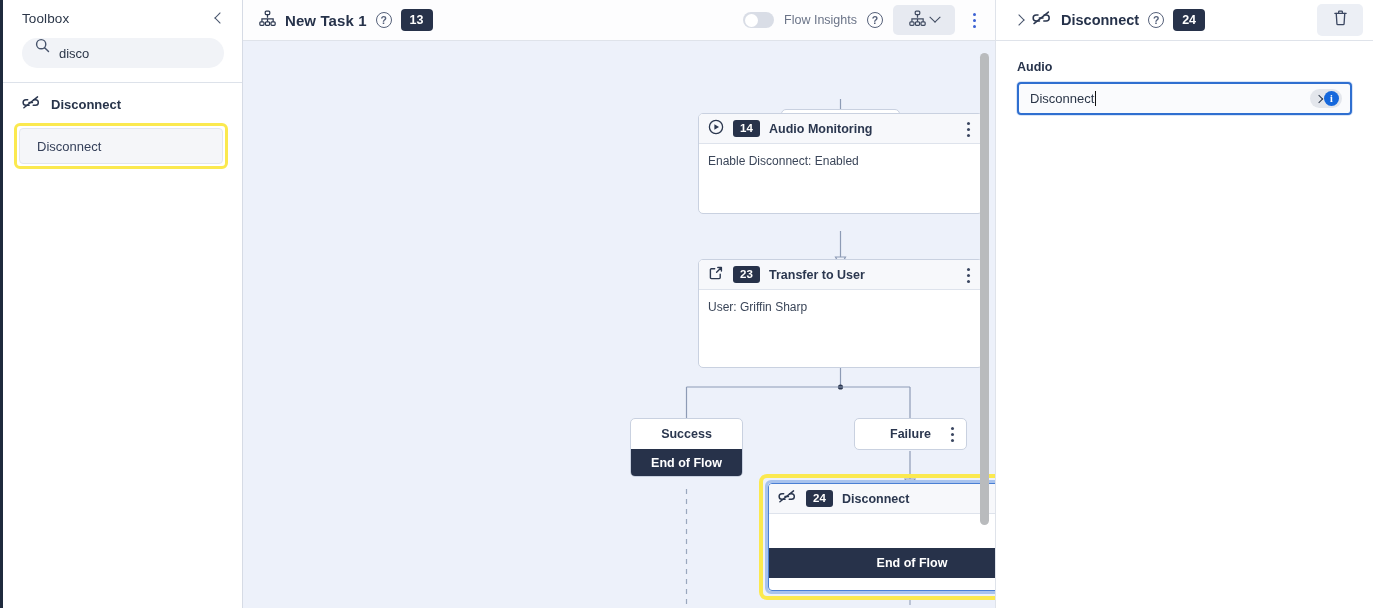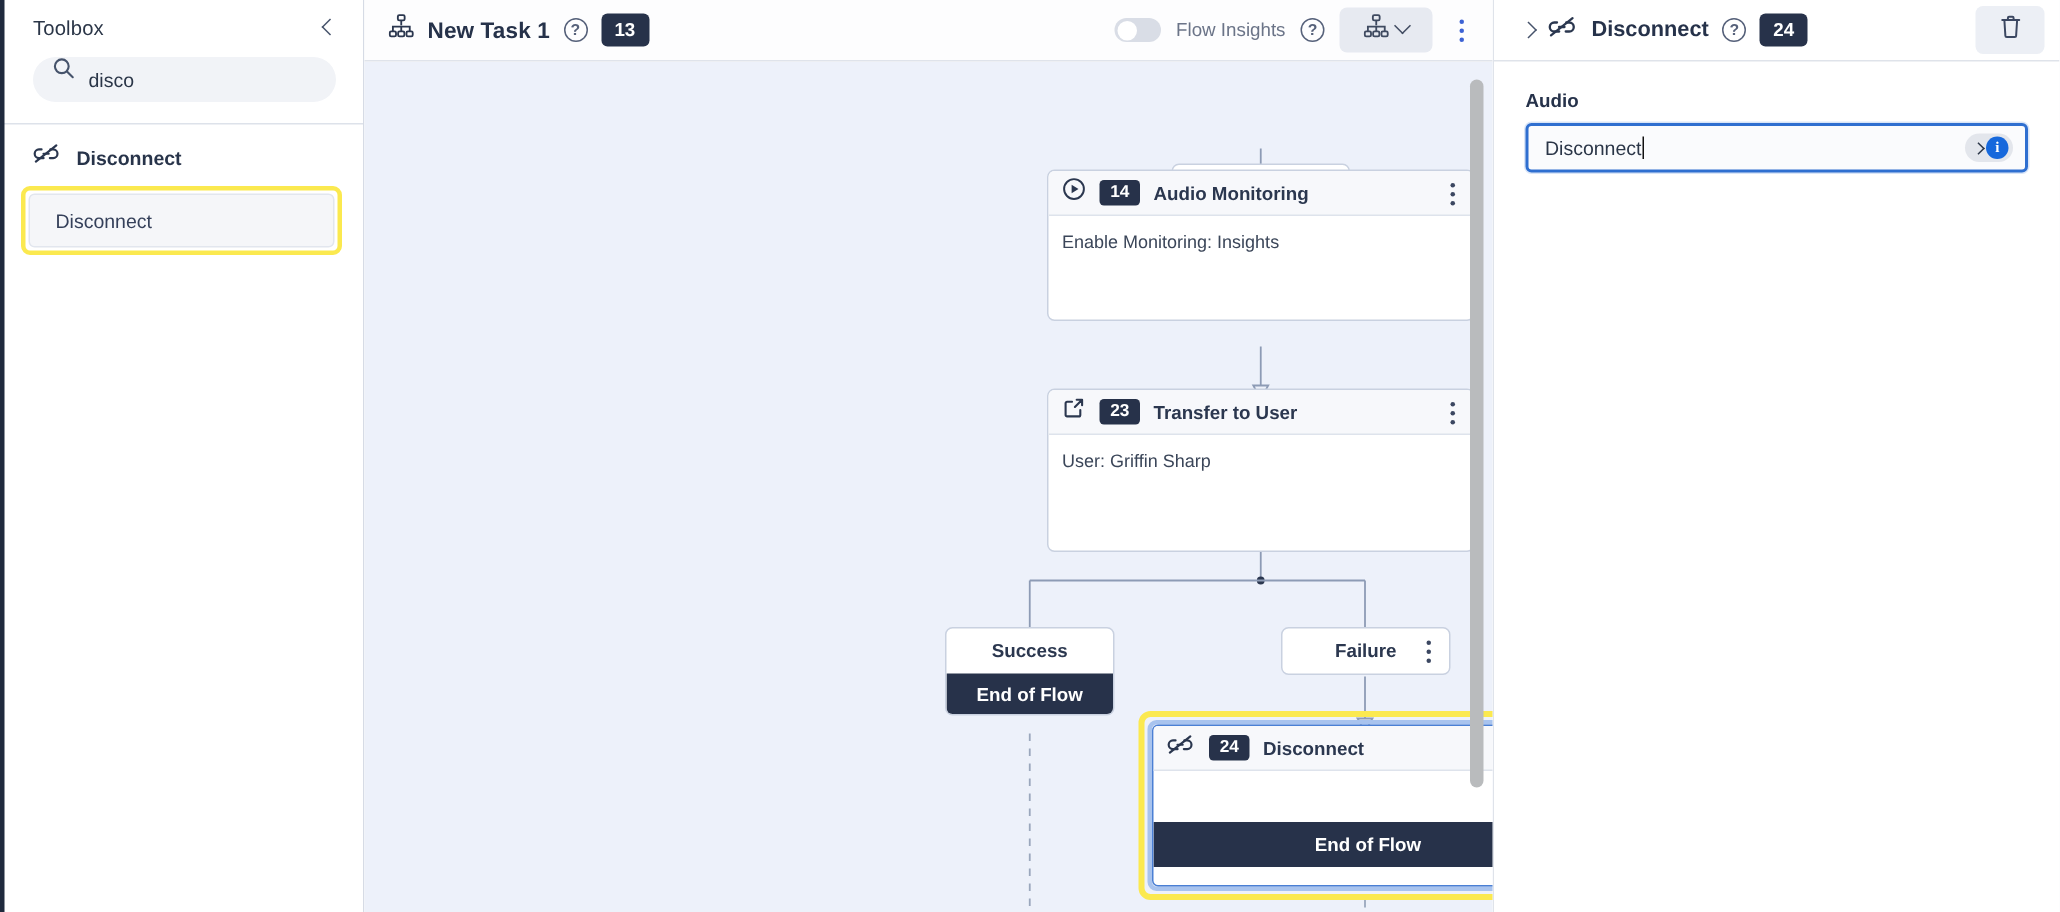--- a/index.html
+++ b/index.html
@@ -330,21 +330,21 @@
               </svg>
           </span>
           <span class="node-num">14</span>
           <span class="node-title">Audio Monitoring</span>
           <span class="kebab dark">
               <i></i>
               <i></i>
               <i></i>
             </span>
         </div>
-        <div class="node-body">Enable Monitoring: Insights</div>
+        <div class="node-body">Enable Disconnect: Enabled</div>
       </div>
 
       <div class="node big-node" style="left:455px; top:218px; width:285px; height:109px;">
         <div class="node-head">
           <span>
             <svg width="16" height="16" viewBox="0 0 16 16">
               <path d="M13.4 2.5 H9.8 M13.4 2.5 V6.1 M13.4 2.5 L8.6 7.3" fill="none" stroke="#2b374f" stroke-width="1.4" stroke-linecap="round"></path>
               <path d="M12.2 9.3 V12.6 a1 1 0 0 1 -1 1 H3.4 a1 1 0 0 1 -1 -1 V4.8 a1 1 0 0 1 1 -1 H6.7" fill="none" stroke="#2b374f" stroke-width="1.4" stroke-linecap="round"></path>
             </svg>
           </span>

